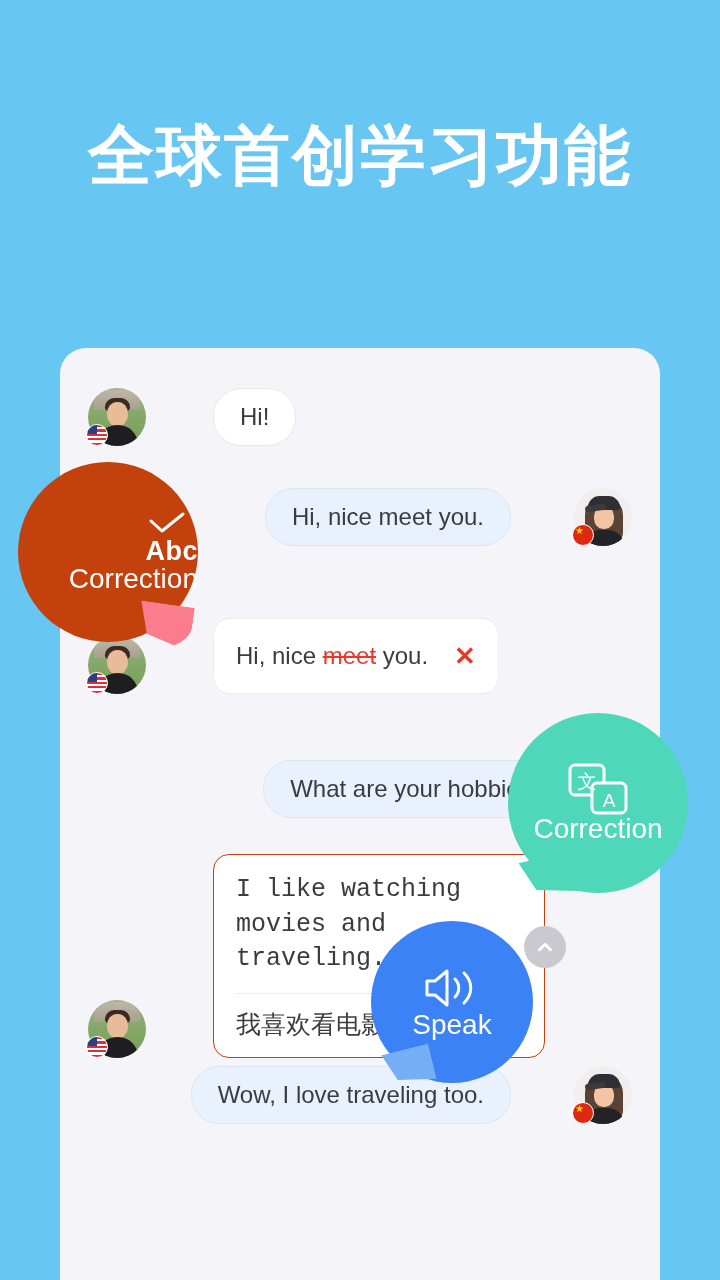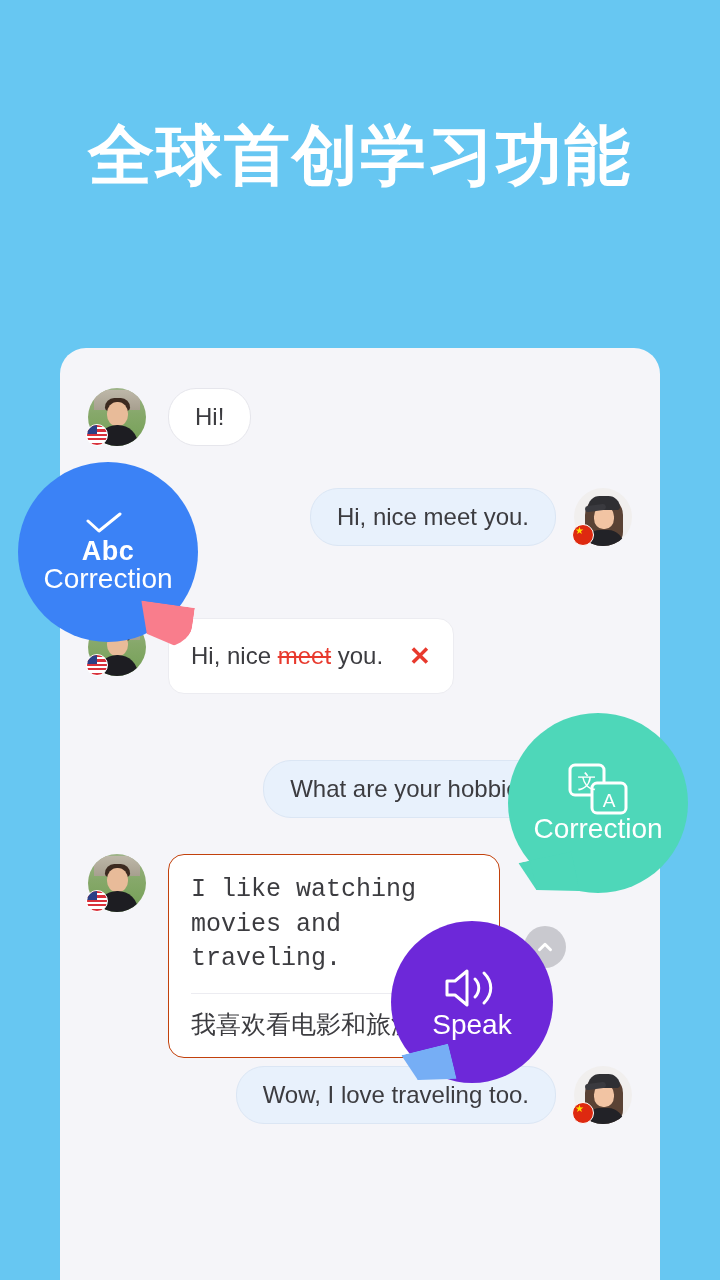--- a/index.html
+++ b/index.html
@@ -39,21 +39,22 @@
     height: 940px;
     background: #f5f5f9;
     border-radius: 26px 26px 0 0;
     overflow: hidden;
   }
 
   
   .chat-row {
     position: absolute;
     display: flex;
-    align-items: flex-start;
+    align-items: flex-end;
+    gap: 45px;
   }
   .chat-row.left  { left: 28px; }
   .chat-row.right { right: 28px; flex-direction: row-reverse; }
 
   
   .avatar {
     position: relative;
     width: 58px;
     height: 58px;
     border-radius: 50%;
@@ -232,21 +233,22 @@
     position: absolute;
     width: 0; height: 0;
   }
 
   
   .callout-correction {
     left: 18px;
     top: 462px;
     width: 180px;
     height: 180px;
-    background: #3b82f6;
+    background: #c2410c;
+    align-items: flex-end;
   }
   .callout-correction .tail {
     right: 6px;
     bottom: -6px;
     border-left: 10px solid transparent;
     border-right: 44px solid #f97d8c;
     border-top: 32px solid #f97d8c;
     border-bottom: 12px solid transparent;
     transform: rotate(8deg);
     border-radius: 0 0 60% 0;
@@ -273,25 +275,25 @@
     border-right: 12px solid transparent;
     border-left: 42px solid #4ed7b9;
     border-top: 30px solid #4ed7b9;
     border-bottom: 10px solid transparent;
     transform: rotate(-12deg) scaleX(-1);
     border-radius: 0 0 60% 0;
   }
 
   
   .callout-speak {
-    left: 391px;
+    left: 371px;
     top: 921px;
     width: 162px;
     height: 162px;
-    background: #6d28d9;
+    background: #3b82f6;
   }
   .callout-speak .tail {
     left: 14px;
     bottom: -2px;
     border-right: 10px solid transparent;
     border-left: 38px solid #76aef5;
     border-top: 28px solid #76aef5;
     border-bottom: 8px solid transparent;
     transform: rotate(-14deg) scaleX(-1);
     border-radius: 0 0 60% 0;

